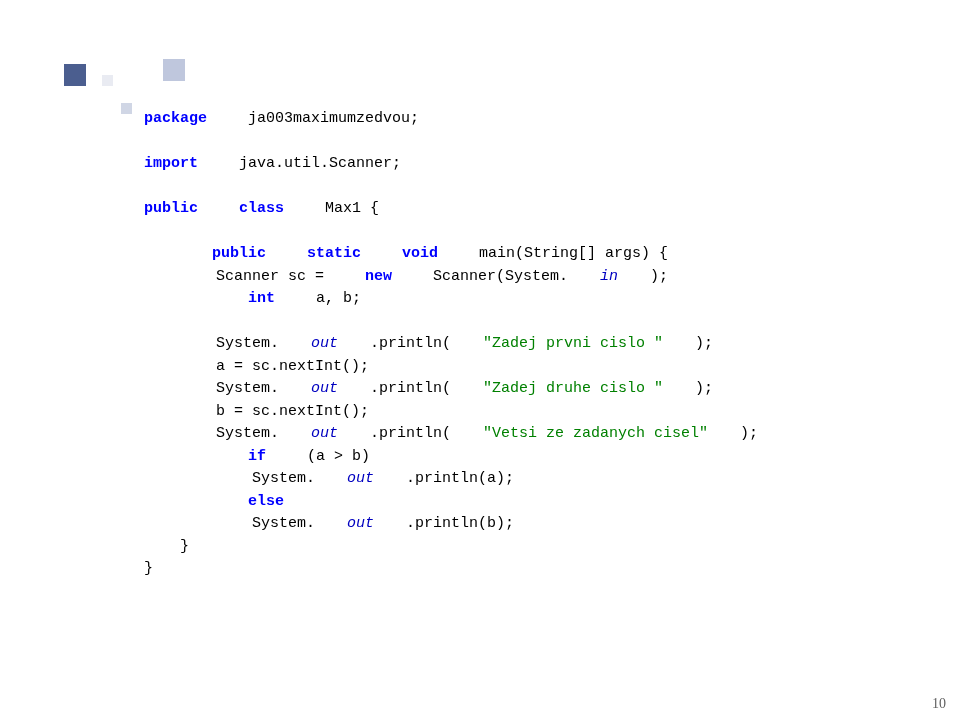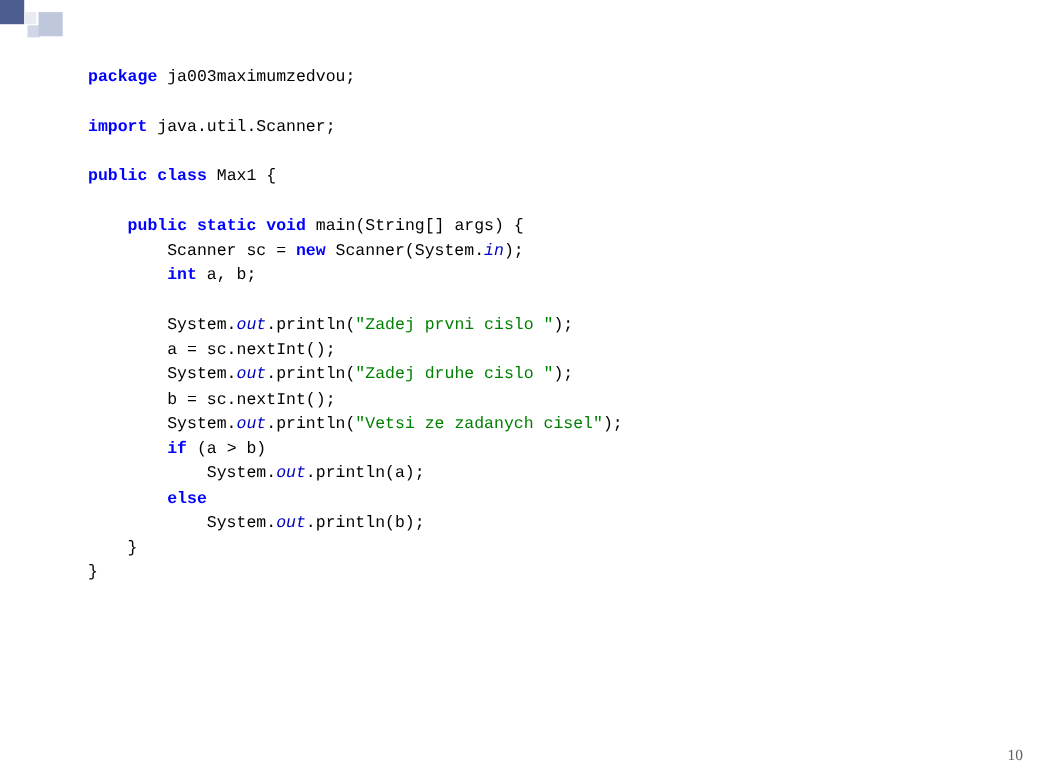--- a/index.html
+++ b/index.html
@@ -1,16 +1,16 @@
 <!DOCTYPE html>
 <html><head>
   <meta charset="utf-8">
   <style>
     * {
-      margin: 0;
+      margin: 16px;
       padding: 0;
       box-sizing: border-box;
     }
     body {
       width: 960px;
       height: 708px;
       background: #ffffff;
       font-family: "Courier New", monospace;
       font-size: 15px;
       position: relative;

